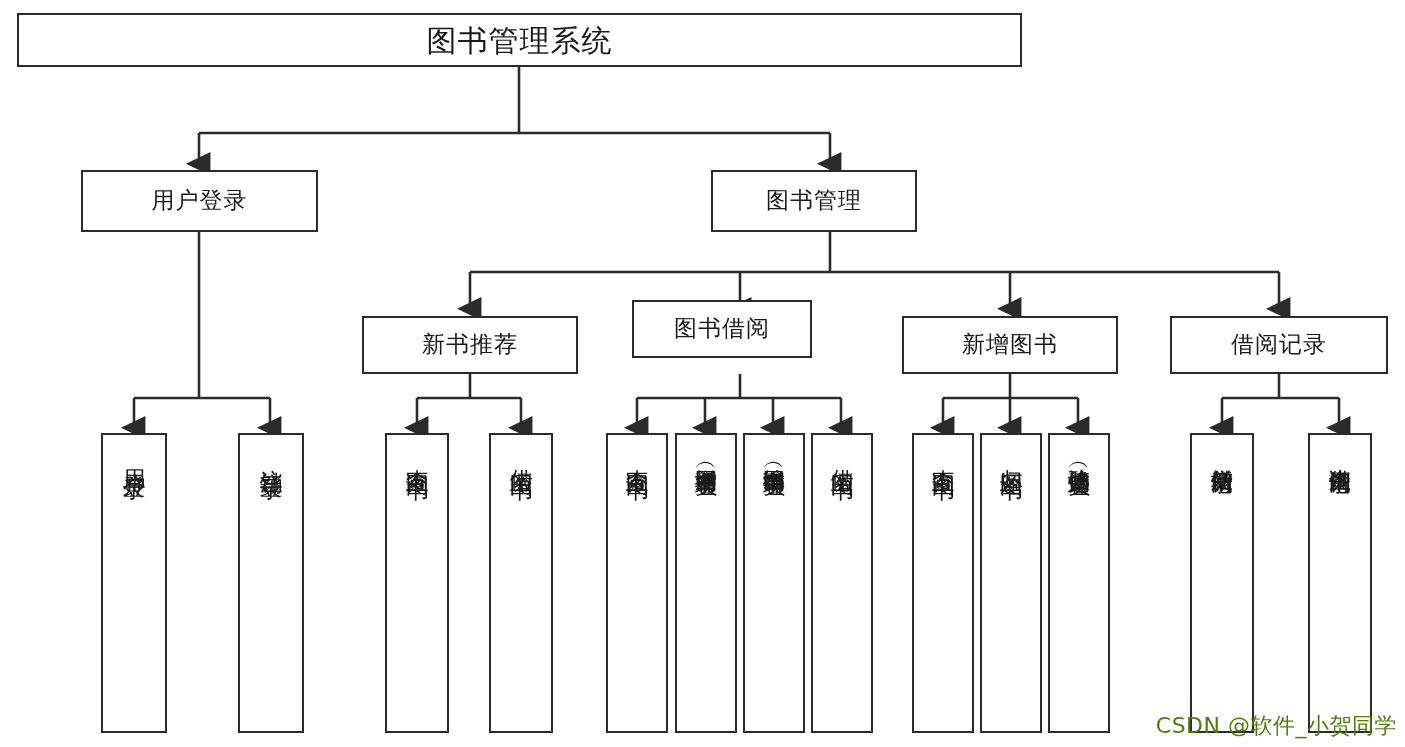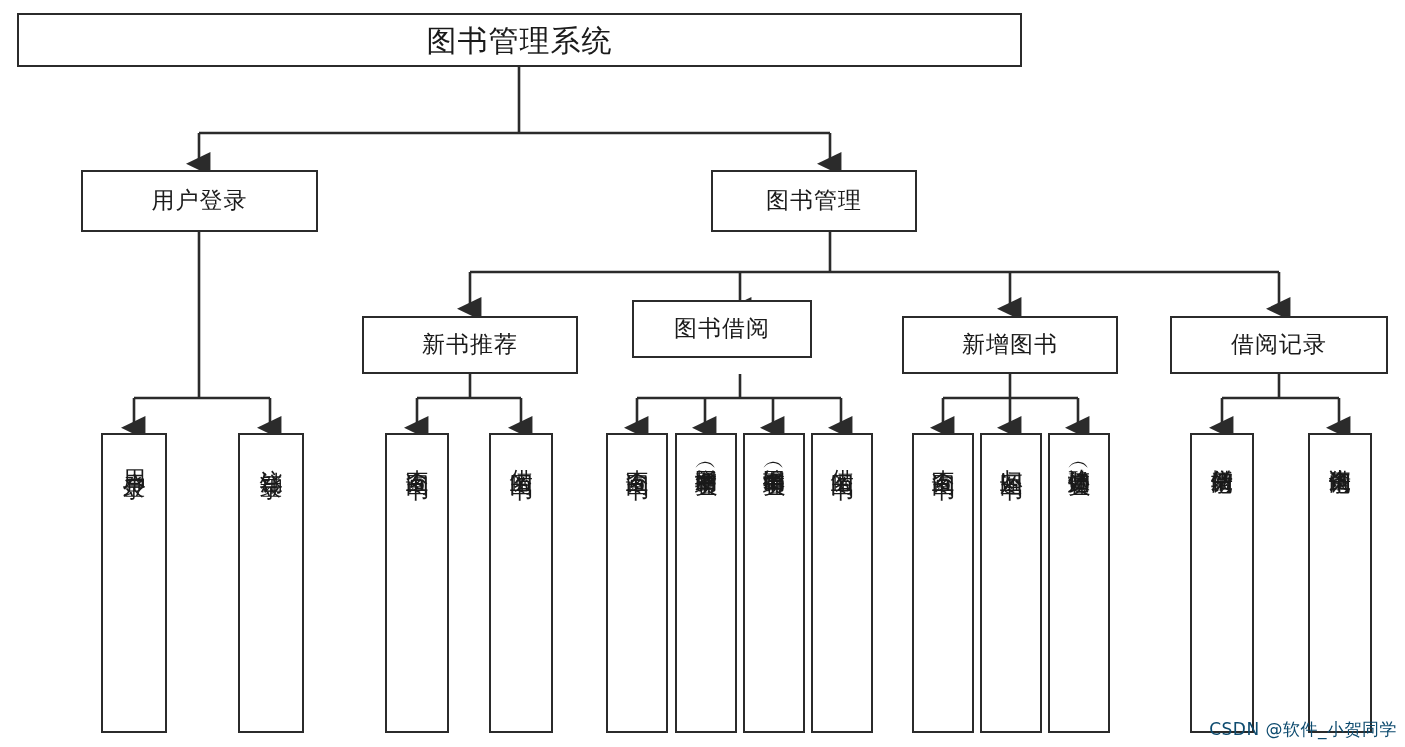--- a/index.html
+++ b/index.html
@@ -60,22 +60,22 @@
     color: #1a1a1a;
   }
   .vlabel.tall {
     font-size: 22px;
     letter-spacing: 1px;
   }
   #watermark {
     position: absolute;
     right: 8px;
     bottom: 6px;
-    font-size: 17px;
-    color: #0c4a6e;
+    font-size: 22px;
+    color: #4d7c0f;
     letter-spacing: 0.5px;
     z-index: 5;
     white-space: nowrap;
   }
 </style>
 </head>
 <body>
 
 <div id="canvas">
 

